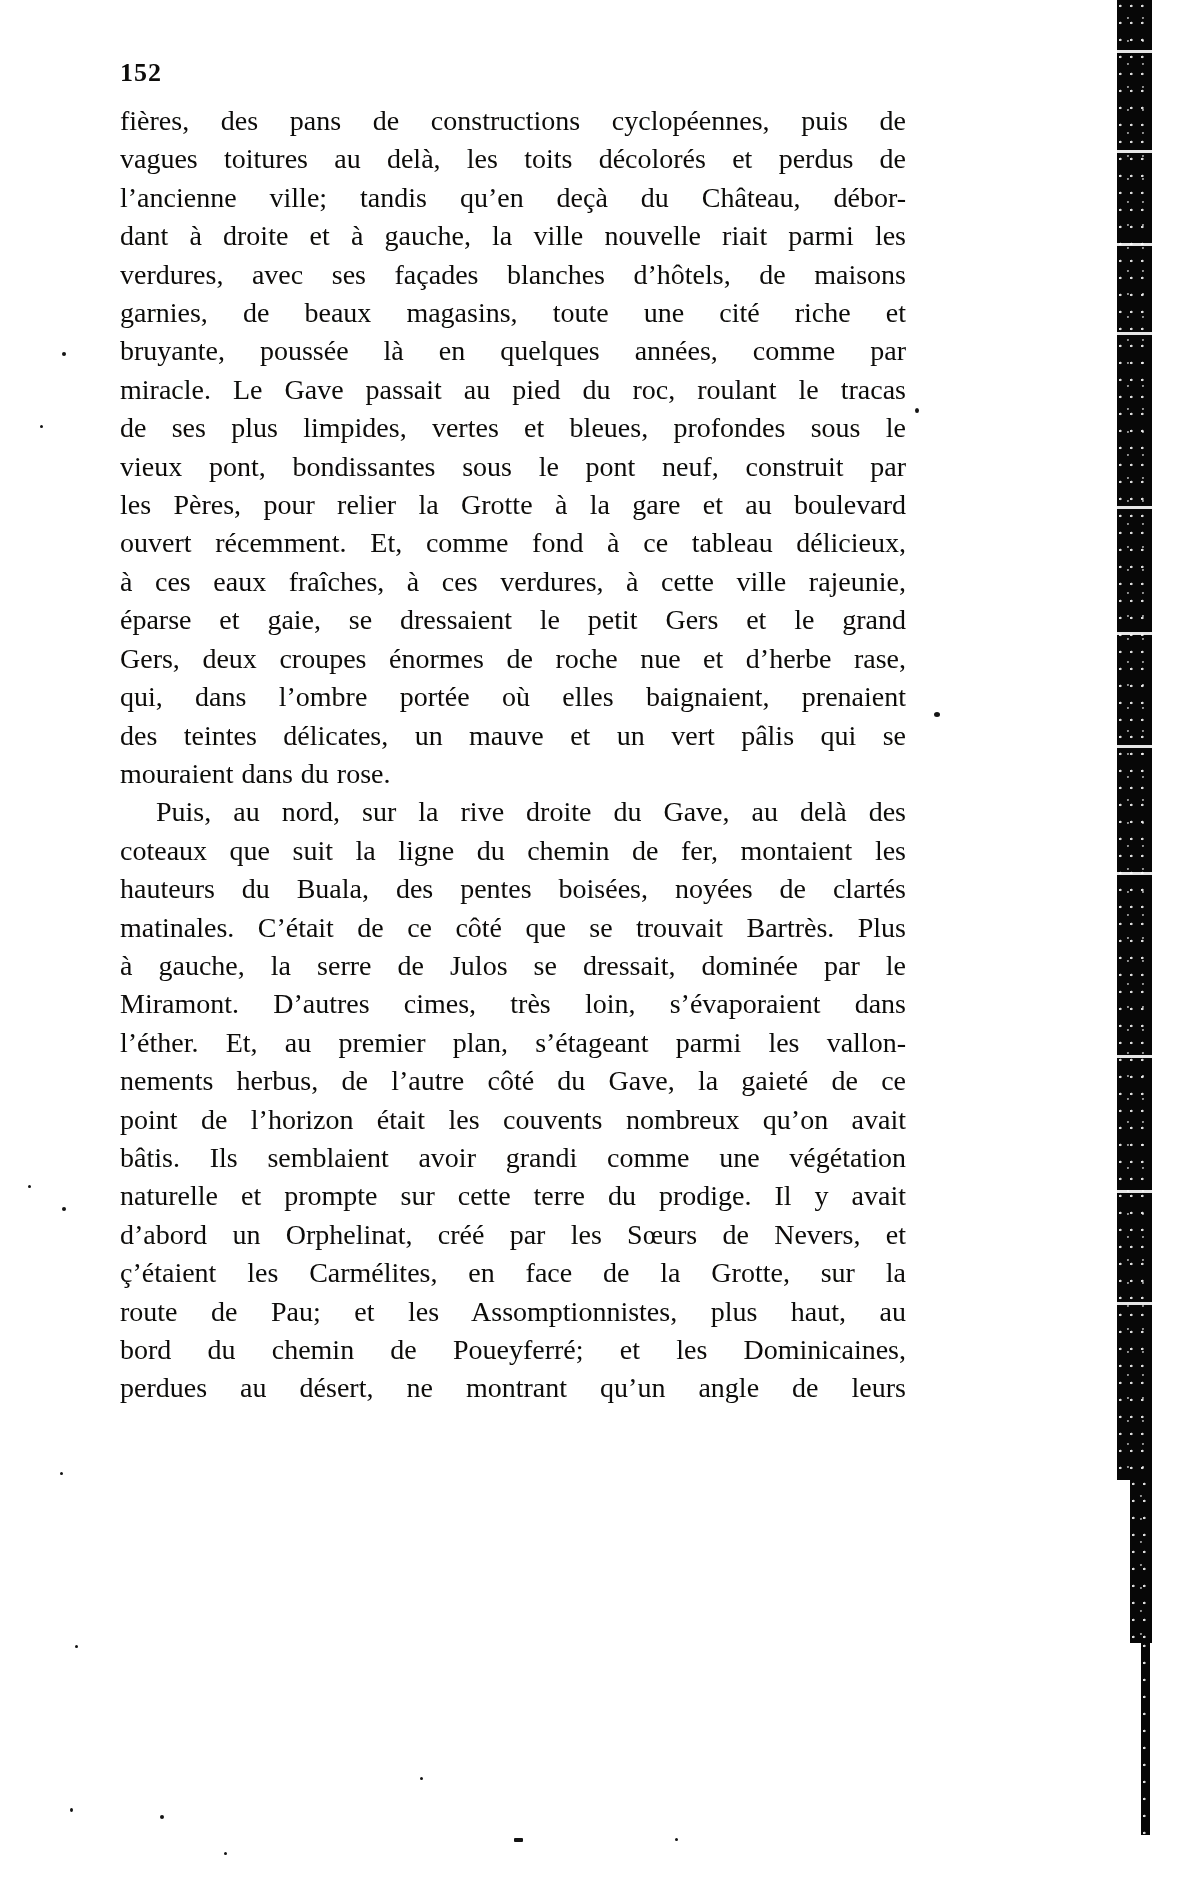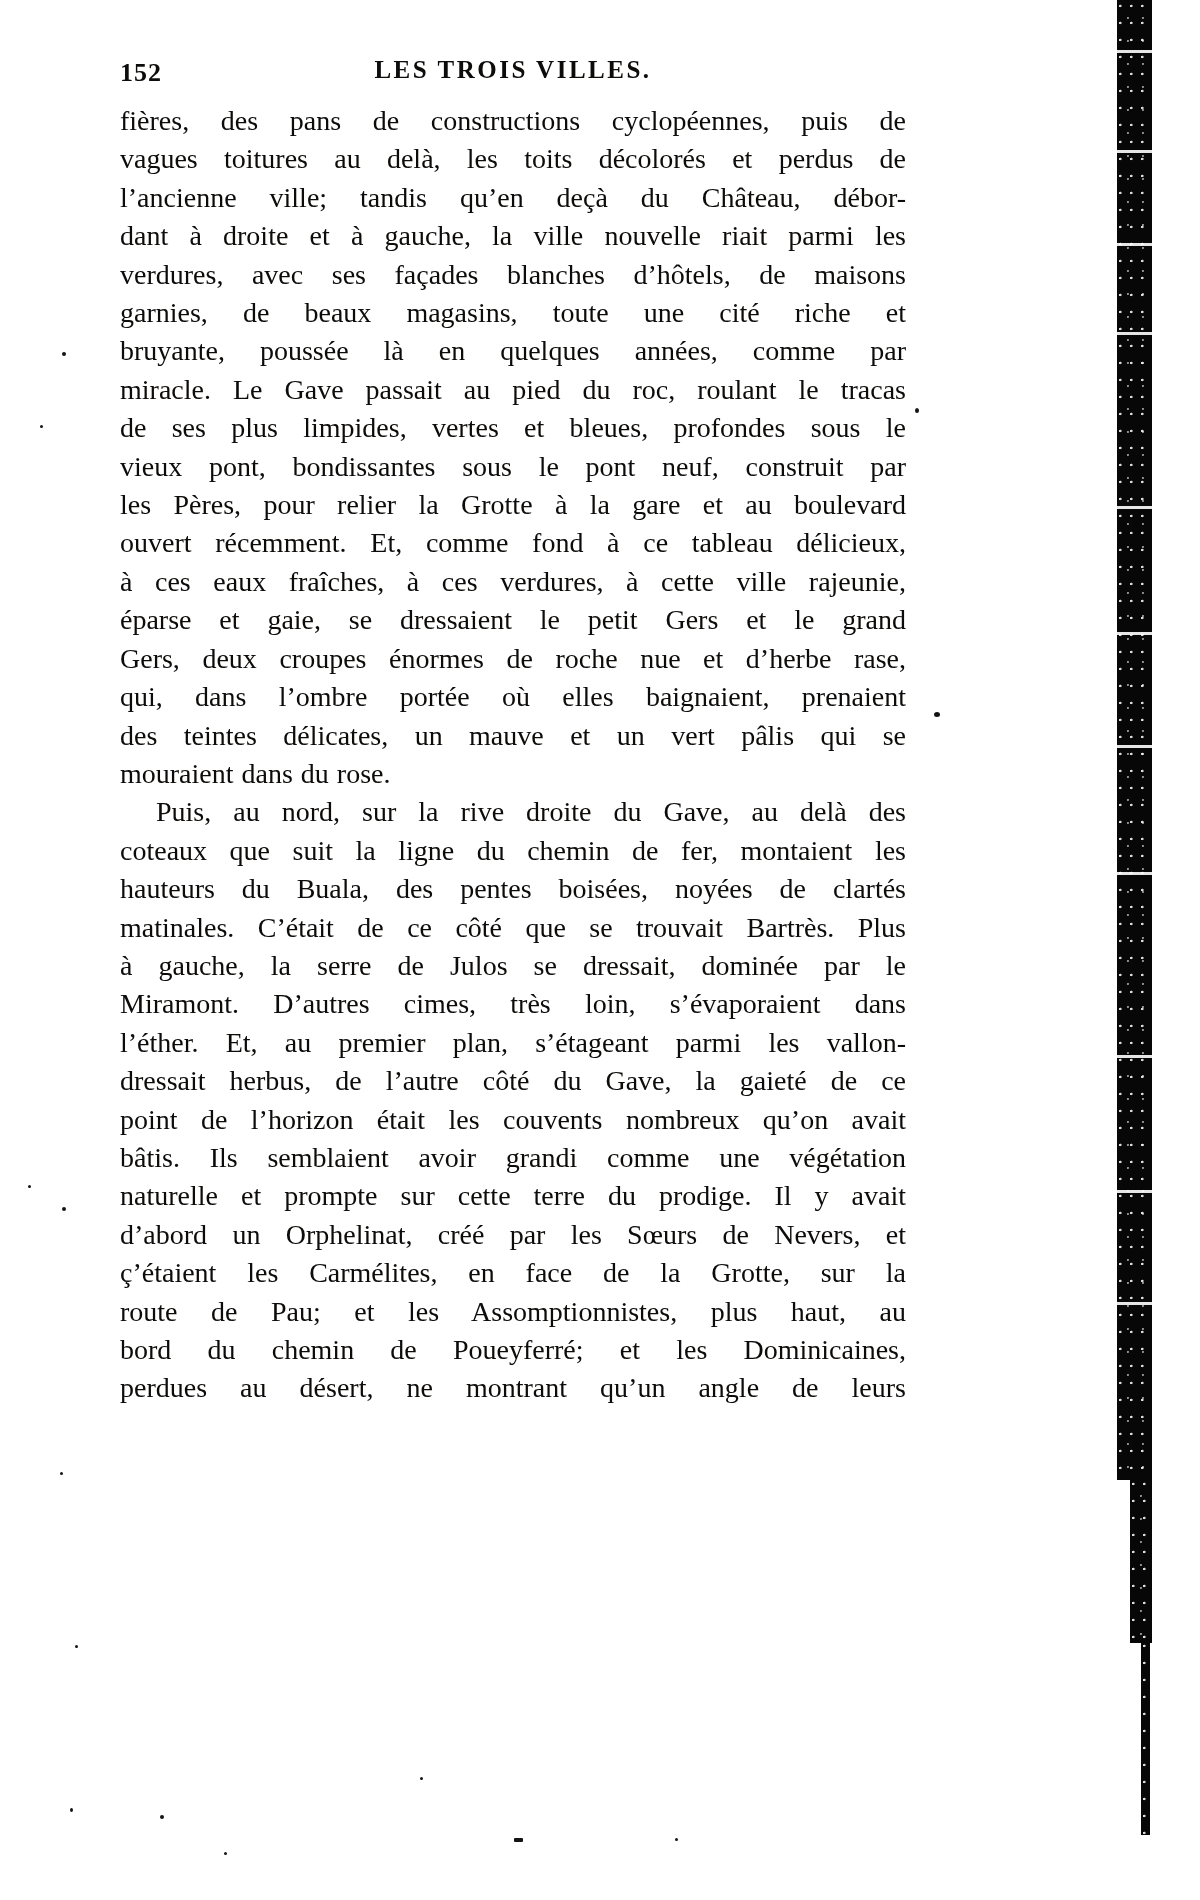--- a/index.html
+++ b/index.html
@@ -88,21 +88,20 @@
     border-radius: 50%;
   }
 </style>
 </head>
 <body>
 
 <div class="page">
 
   <div class="header">
     <span class="page-number">152</span>
-    <span class="running-title">LES TROIS VILLES.</span>
   </div>
 
   <div class="text-block">
       <div class="line">fières, des pans de constructions cyclopéennes, puis de</div>
       <div class="line">vagues toitures au delà, les toits décolorés et perdus de</div>
       <div class="line">l’ancienne ville; tandis qu’en deçà du Château, débor-</div>
       <div class="line">dant à droite et à gauche, la ville nouvelle riait parmi les</div>
       <div class="line">verdures, avec ses façades blanches d’hôtels, de maisons</div>
       <div class="line">garnies, de beaux magasins, toute une cité riche et</div>
       <div class="line">bruyante, poussée là en quelques années, comme par</div>
@@ -117,21 +116,21 @@
       <div class="line">qui, dans l’ombre portée où elles baignaient, prenaient</div>
       <div class="line">des teintes délicates, un mauve et un vert pâlis qui se</div>
       <div class="line no-justify">mouraient dans du rose.</div>
       <div class="line indent">Puis, au nord, sur la rive droite du Gave, au delà des</div>
       <div class="line">coteaux que suit la ligne du chemin de fer, montaient les</div>
       <div class="line">hauteurs du Buala, des pentes boisées, noyées de clartés</div>
       <div class="line">matinales. C’était de ce côté que se trouvait Bartrès. Plus</div>
       <div class="line">à gauche, la serre de Julos se dressait, dominée par le</div>
       <div class="line">Miramont. D’autres cimes, très loin, s’évaporaient dans</div>
       <div class="line">l’éther. Et, au premier plan, s’étageant parmi les vallon-</div>
-      <div class="line">dressait herbus, de l’autre côté du Gave, la gaieté de ce</div>
+      <div class="line">nements herbus, de l’autre côté du Gave, la gaieté de ce</div>
       <div class="line">point de l’horizon était les couvents nombreux qu’on avait</div>
       <div class="line">bâtis. Ils semblaient avoir grandi comme une végétation</div>
       <div class="line">naturelle et prompte sur cette terre du prodige. Il y avait</div>
       <div class="line">d’abord un Orphelinat, créé par les Sœurs de Nevers, et</div>
       <div class="line">ç’étaient les Carmélites, en face de la Grotte, sur la</div>
       <div class="line">route de Pau; et les Assomptionnistes, plus haut, au</div>
       <div class="line">bord du chemin de Poueyferré; et les Dominicaines,</div>
       <div class="line">perdues au désert, ne montrant qu’un angle de leurs</div>
     </div>
 

